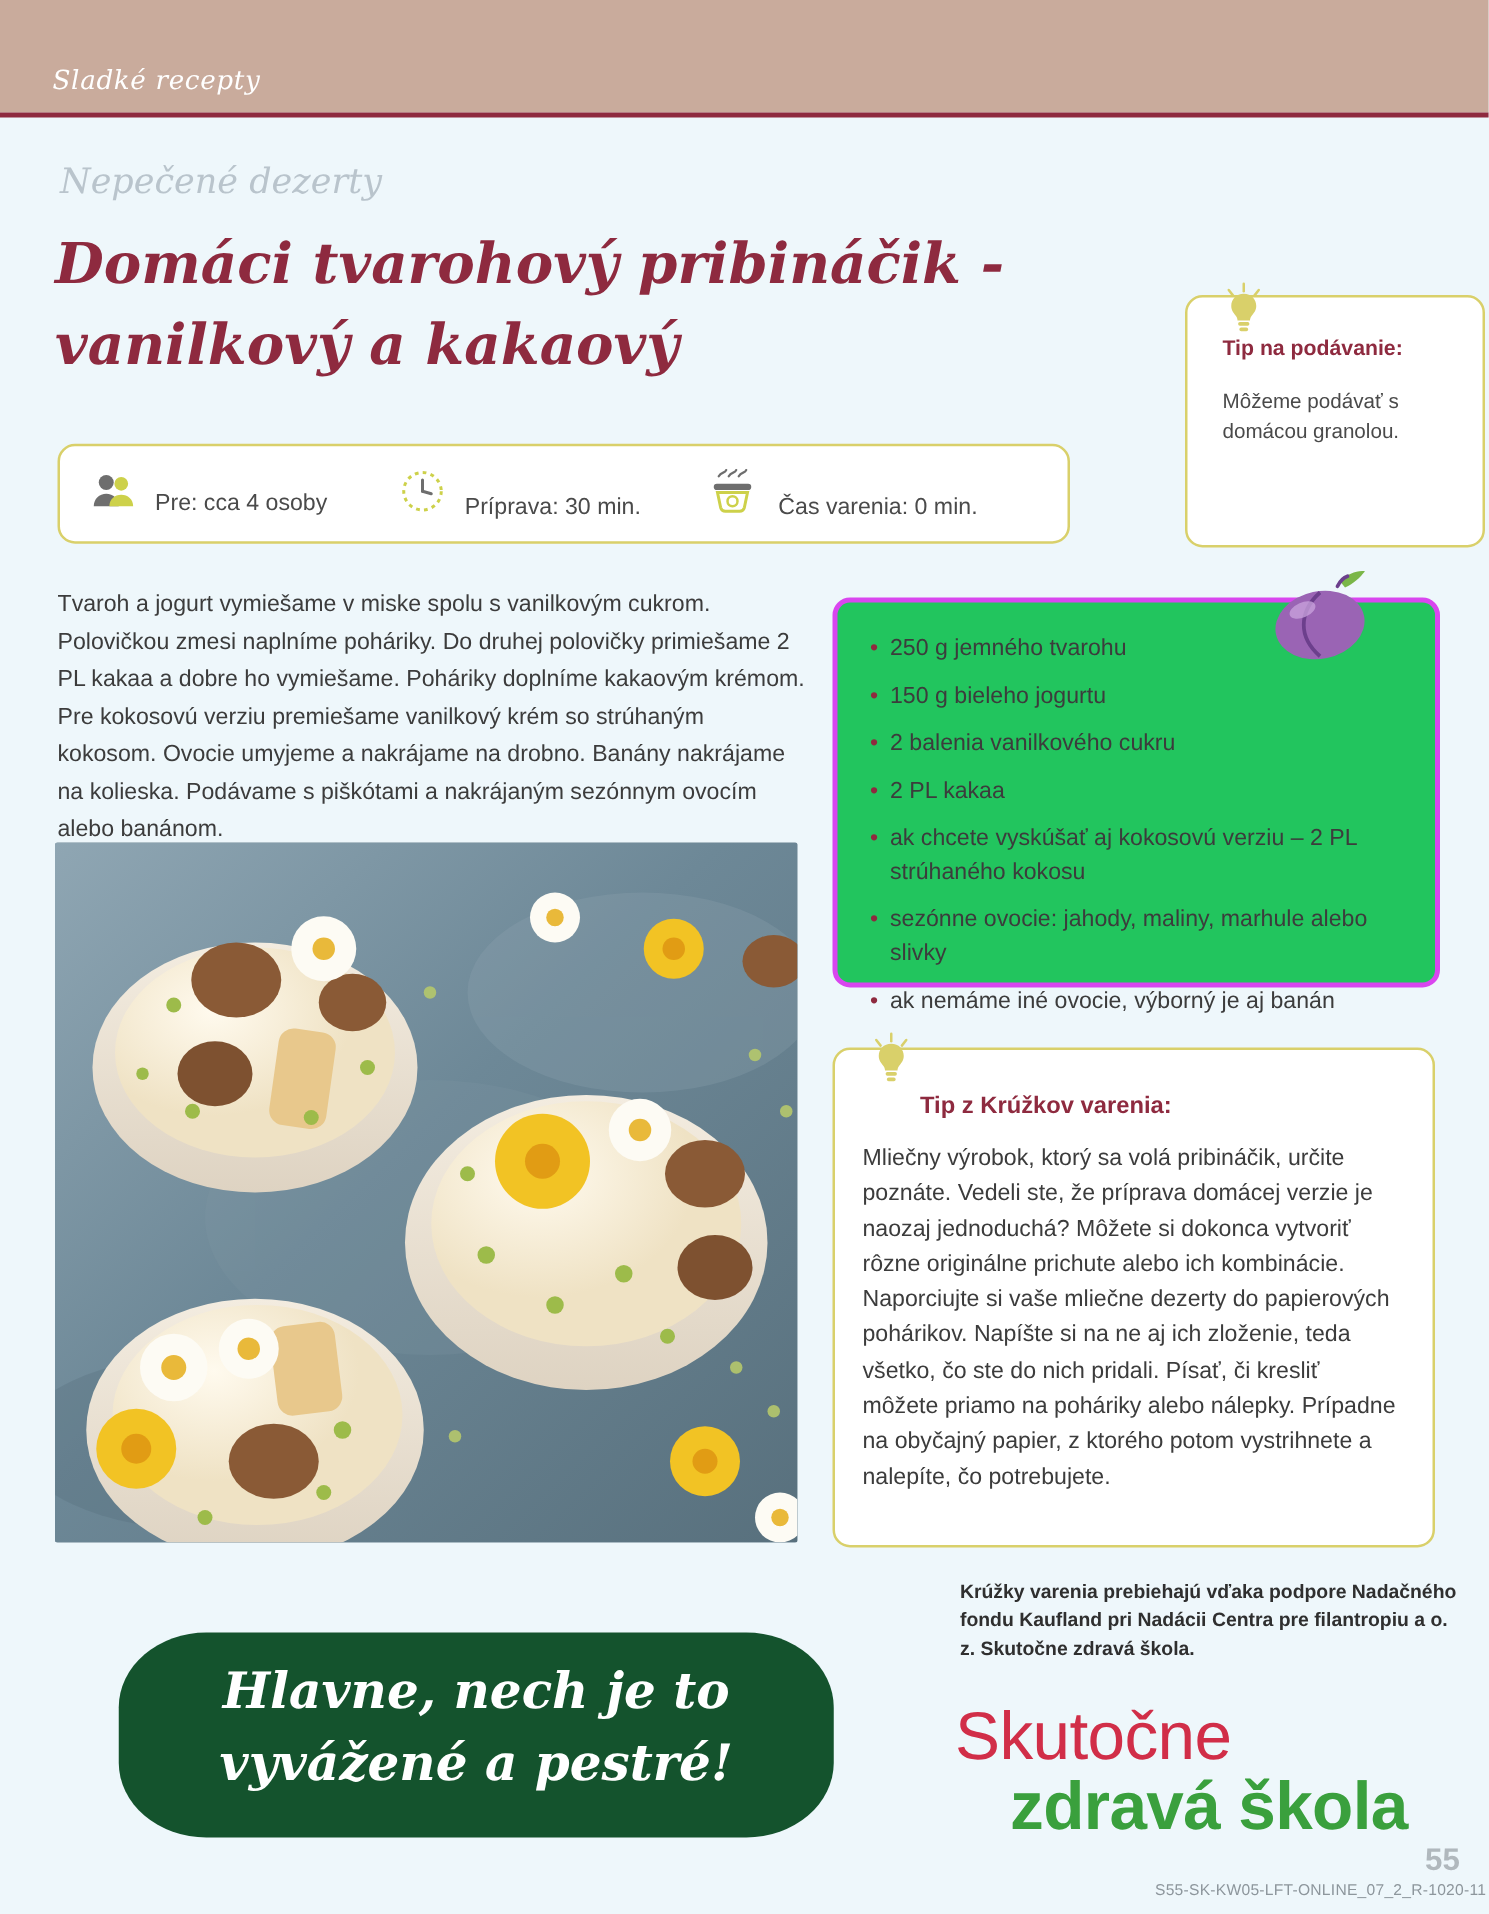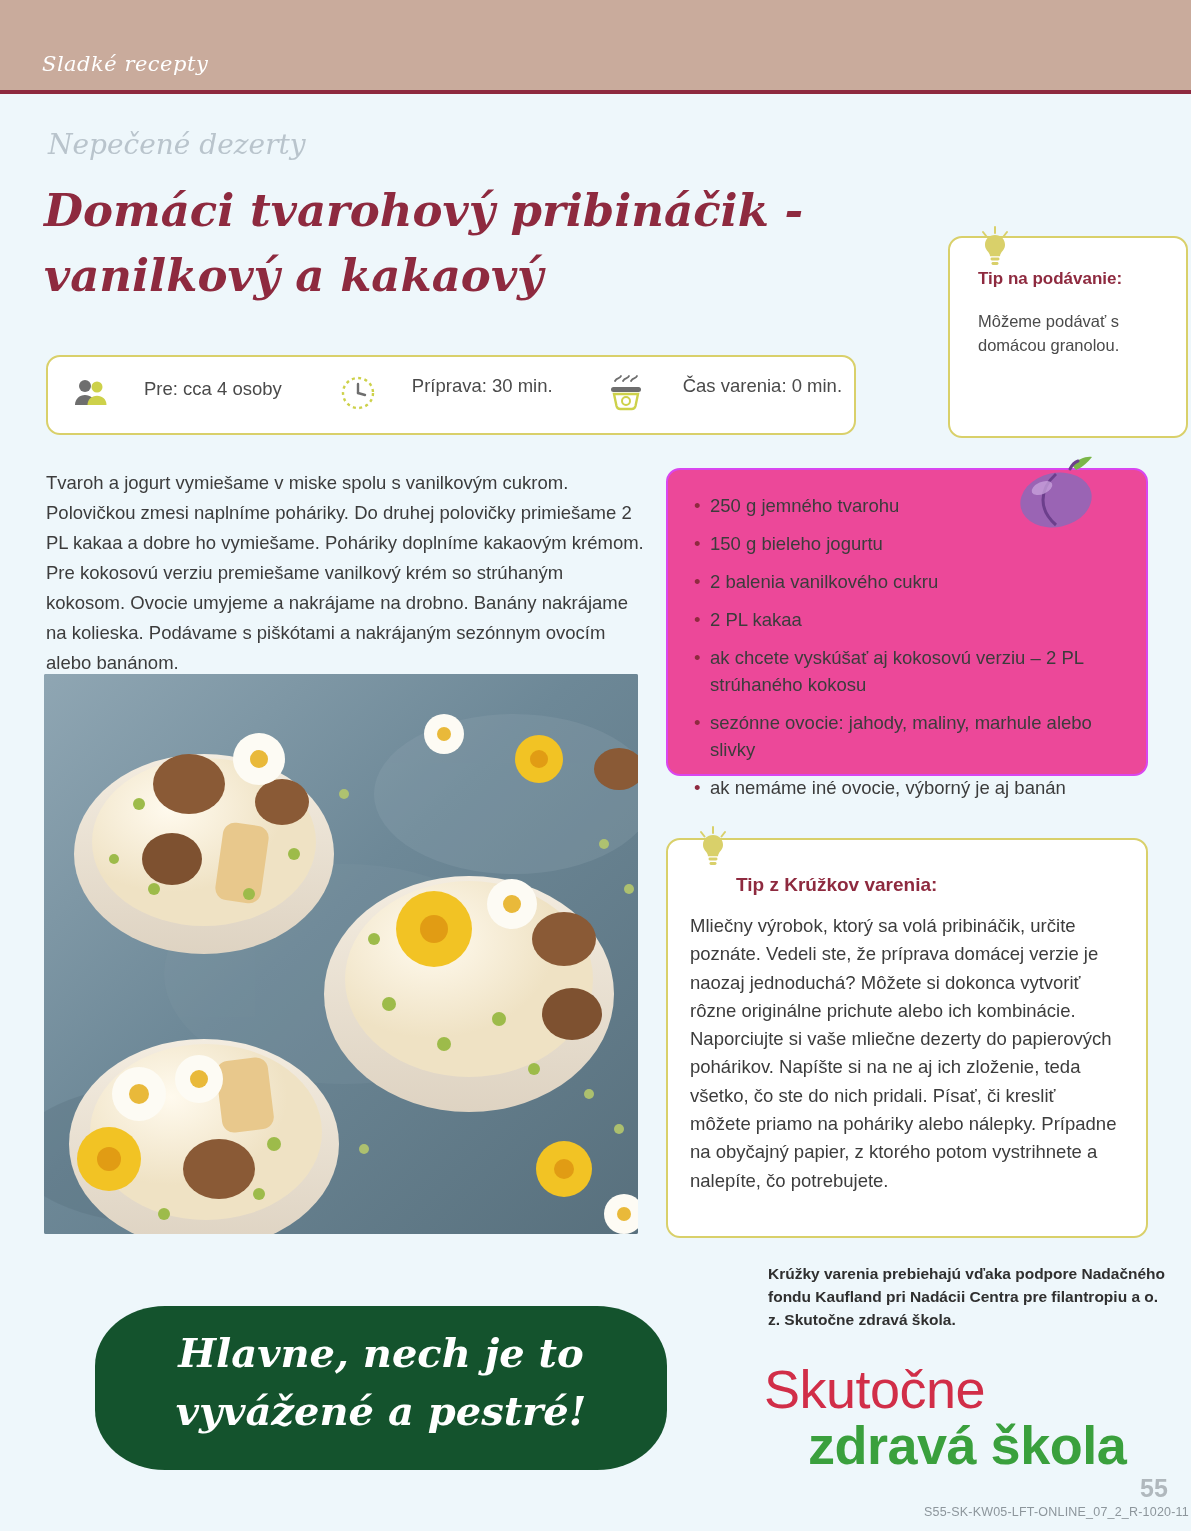--- a/index.html
+++ b/index.html
@@ -73,23 +73,22 @@
     width: 806px;
     height: 76px;
     border: 2px solid #d9d06a;
     border-radius: 14px;
     background: #ffffff;
     display: flex;
     align-items: center;
   }
   .meta-item {
     display: flex;
-    align-items: flex-start;
+    align-items: flex-end;
     margin-left: 28px;
-    gap: 20px;
   }
   .meta-item .mtext {
     font-size: 18.5px;
     color: #4a4a4a;
     margin-left: 16px;
   }
   .meta-item:nth-child(1) { margin-left: 26px; }
   .meta-item:nth-child(2) { margin-left: 58px; }
   .meta-item:nth-child(3) { margin-left: 52px; }
 
@@ -138,26 +137,26 @@
     width: 600px;
     font-size: 18.5px;
     line-height: 1.62;
     color: #3c3c3c;
   }
 
   
   .ingbox {
     position: absolute;
     left: 666px;
-    top: 468px;
+    top: 478px;
     width: 478px;
     height: 304px;
-    border: 2px solid #d946ef;
+    border: 4px solid #d946ef;
     border-radius: 14px;
-    background: #ec4899;
+    background: #22c55e;
   }
   .ing-list {
     position: absolute;
     left: 26px;
     top: 22px;
     width: 418px;
     margin: 0;
     padding: 0;
     list-style: none;
   }

